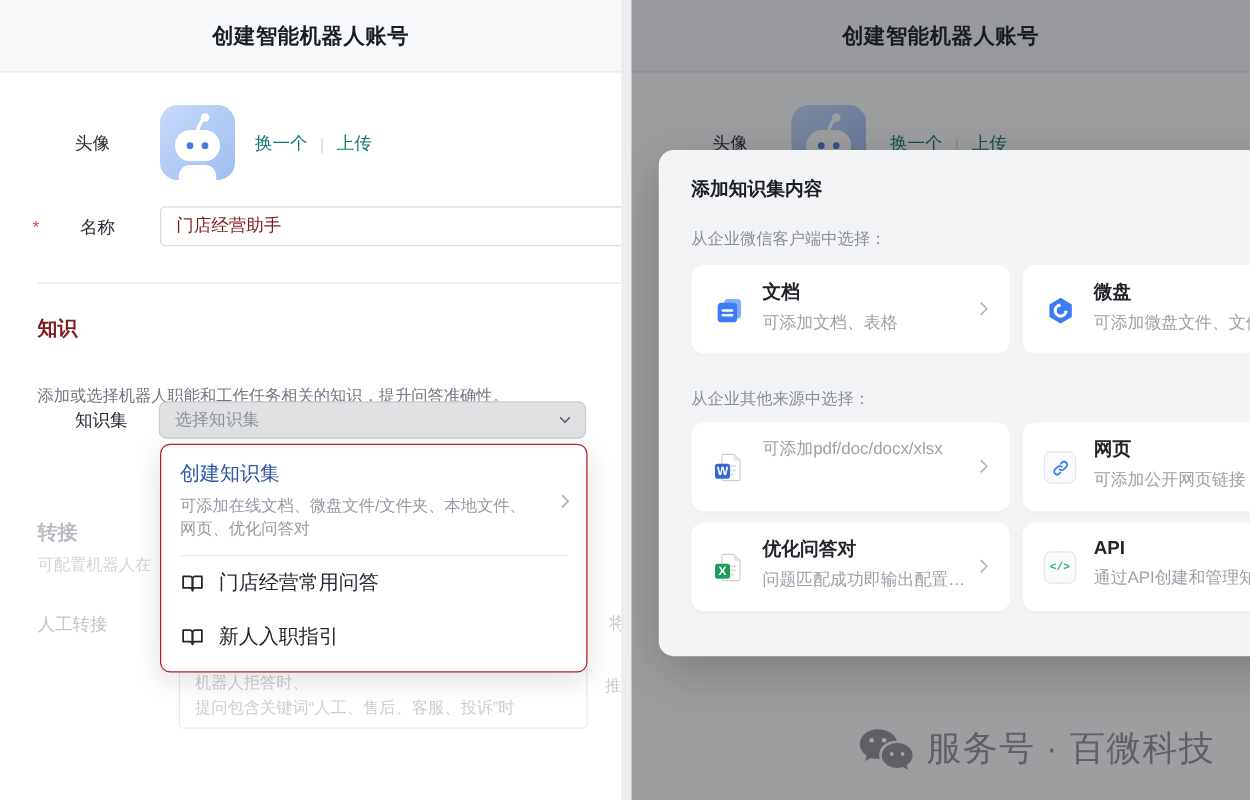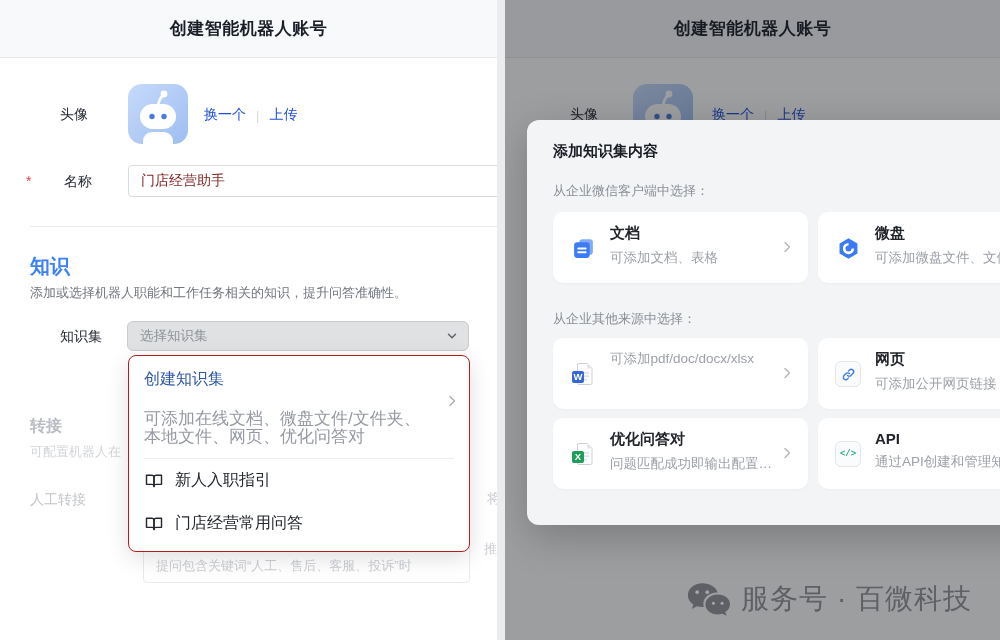--- a/index.html
+++ b/index.html
@@ -11,43 +11,43 @@
   #panel-right{left:505px;width:495px;}
   #gap-strip{position:absolute;left:497px;top:0;width:8px;height:640px;background:#ececee;}
 
   .hdr{position:absolute;left:0;top:0;right:0;height:57px;background:#f8f9fb;
     border-bottom:1px solid #e5e7ea;display:flex;align-items:center;justify-content:center;}
   .hdr-title{font-size:17px;font-weight:bold;color:#1a1e27;letter-spacing:.5px;}
 
   .f-label{position:absolute;font-size:14px;color:#252a33;margin-left:30px;}
   .avatar{position:absolute;width:60px;height:60px;}
   .links{position:absolute;display:flex;align-items:center;font-size:14px;}
-  .lnk{color:#1d4ed8;cursor:pointer;text-align:center;}
+  .lnk{color:#0f766e;cursor:pointer;text-align:center;}
   .lnk-sep{color:#d5d7db;margin:0 10px;font-size:13px;}
 
   .req{position:absolute;color:#e0453a;font-size:14px;}
   .txt-input{position:absolute;height:32px;border:1px solid #d8dade;border-radius:4px;
     padding:0 12px;font-size:14px;color:#7f1d1d;box-sizing:border-box;outline:none;
     font-family:inherit;background:#fff;}
 
   .hr{position:absolute;height:1px;background:#e7e8ea;}
-  .sec-h{position:absolute;font-size:20px;font-weight:bold;color:#3b82f6;}
-  .sec-d{position:absolute;font-size:13px;color:#70757e;white-space:nowrap;}
+  .sec-h{position:absolute;font-size:16px;font-weight:bold;color:#7f1d1d;}
+  .sec-d{position:absolute;font-size:13px;color:#70757e;white-space:nowrap;margin-top:24px;}
 
   .select{position:absolute;left:127px;top:321px;width:342px;height:30px;background:#e0e1e3;
     border:1px solid #c9cbcf;border-radius:6px;box-sizing:border-box;display:flex;
     align-items:center;padding:0 10px 0 12px;cursor:pointer;justify-content:space-between;}
   .select-ph{flex:1;font-size:13.5px;color:#8d9199;}
 
   .dropdown{position:absolute;left:128px;top:355px;width:342px;background:#fff;
     border:1px solid #b91c1c;border-radius:8px;box-shadow:0 6px 22px rgba(0,0,0,.13);
     z-index:5;box-sizing:border-box;padding-bottom:6px;}
   .dd-create{position:relative;padding:13px 15px 12px;cursor:pointer;}
   .dd-create-title{font-size:16px;color:#2e56a6;}
-  .dd-create-desc{margin-top:20px;font-size:17px;line-height:18px;color:#9599a1;width:288px;}
+  .dd-create-desc{margin-top:6px;font-size:13px;line-height:18px;color:#9599a1;width:288px;}
   .dd-chevron{position:absolute;right:11px;top:38px;}
   .dd-sep{height:1px;background:#ededef;margin:0 15px;}
   .dd-item{height:43px;display:flex;align-items:center;gap:11px;padding-left:15px;
     font-size:16px;color:#23272e;cursor:pointer;}
 
   .faded-h{position:absolute;font-size:16px;font-weight:bold;color:#b9bcc2;}
   .faded-t{position:absolute;font-size:13px;color:#d3d5d9;white-space:nowrap;}
   .faded-l{position:absolute;font-size:14px;color:#c3c5ca;}
   .faded-box{position:absolute;left:143px;top:527px;width:327px;height:56px;
     border:1px solid #e9eaec;border-radius:4px;box-sizing:border-box;padding:8px 12px;
@@ -150,30 +150,30 @@
         </span>
       </div>
       <div class="dd-sep"></div>
       <div class="dd-item">
         <span style="display:flex;">
           <svg width="20" height="20" viewBox="0 0 24 24" fill="none" stroke="#23272e" stroke-width="1.7" stroke-linejoin="round">
             <path d="M3 5h6.5A2.5 2.5 0 0 1 12 7.5v11A2.5 2.5 0 0 0 9.5 16H3z"></path>
             <path d="M21 5h-6.5A2.5 2.5 0 0 0 12 7.5v11a2.5 2.5 0 0 1 2.5-2.5H21z"></path>
           </svg>
         </span>
-        <span>新人入职指引</span>
+        <span>门店经营常用问答</span>
       </div>
       <div class="dd-item">
         <span style="display:flex;">
           <svg width="20" height="20" viewBox="0 0 24 24" fill="none" stroke="#23272e" stroke-width="1.7" stroke-linejoin="round">
             <path d="M3 5h6.5A2.5 2.5 0 0 1 12 7.5v11A2.5 2.5 0 0 0 9.5 16H3z"></path>
             <path d="M21 5h-6.5A2.5 2.5 0 0 0 12 7.5v11a2.5 2.5 0 0 1 2.5-2.5H21z"></path>
           </svg>
         </span>
-        <span>门店经营常用问答</span>
+        <span>新人入职指引</span>
       </div>
     </div>
 
     <span class="faded-h" style="left:30px;top:416px;">转接</span>
     <span class="faded-t" style="left:30px;top:443px;">可配置机器人在</span>
     <span class="faded-l" style="left:30px;top:491px;">人工转接</span>
     <div class="faded-box">
       <div>机器人拒答时、</div>
       <div>提问包含关键词“人工、售后、客服、投诉”时</div>
     </div>

